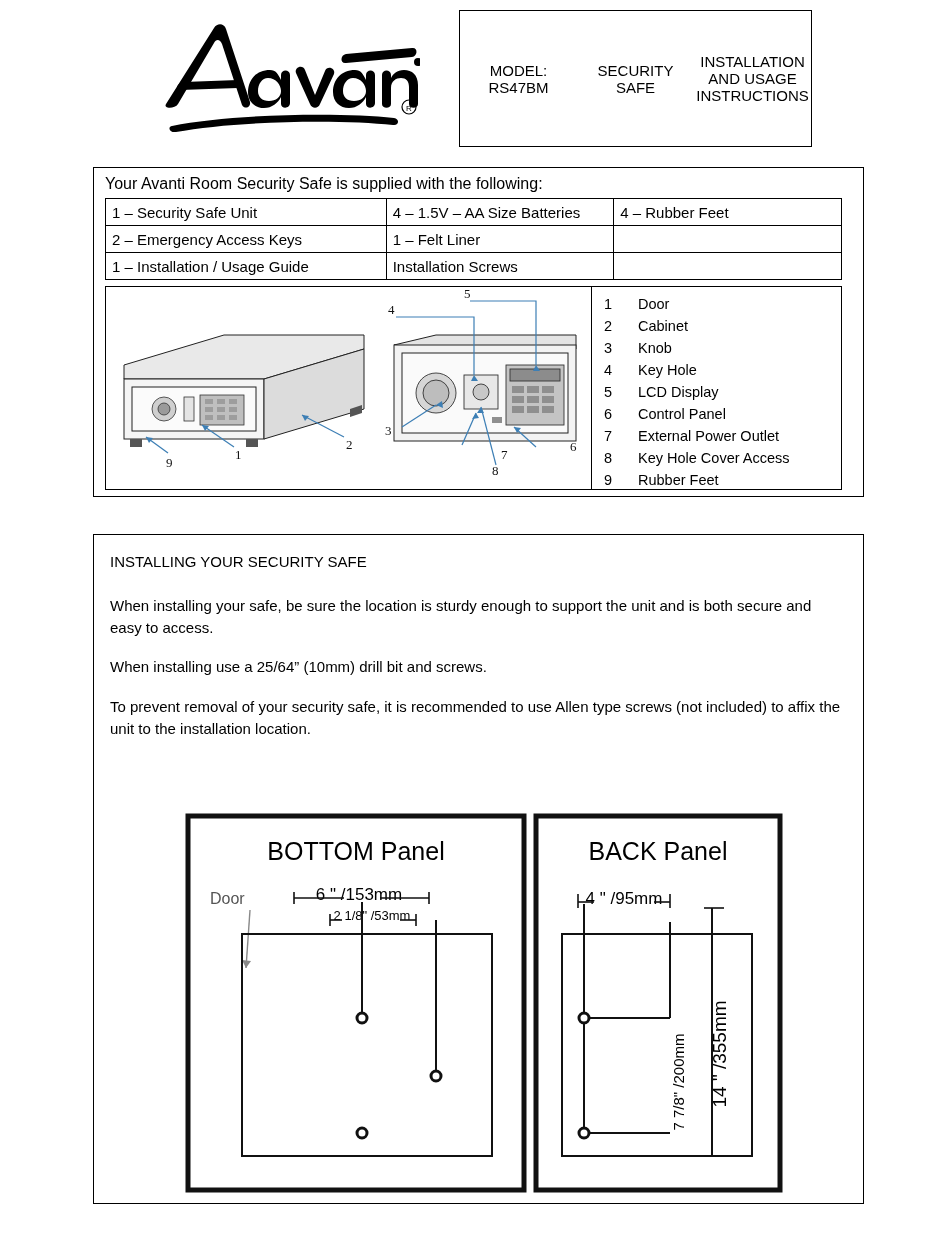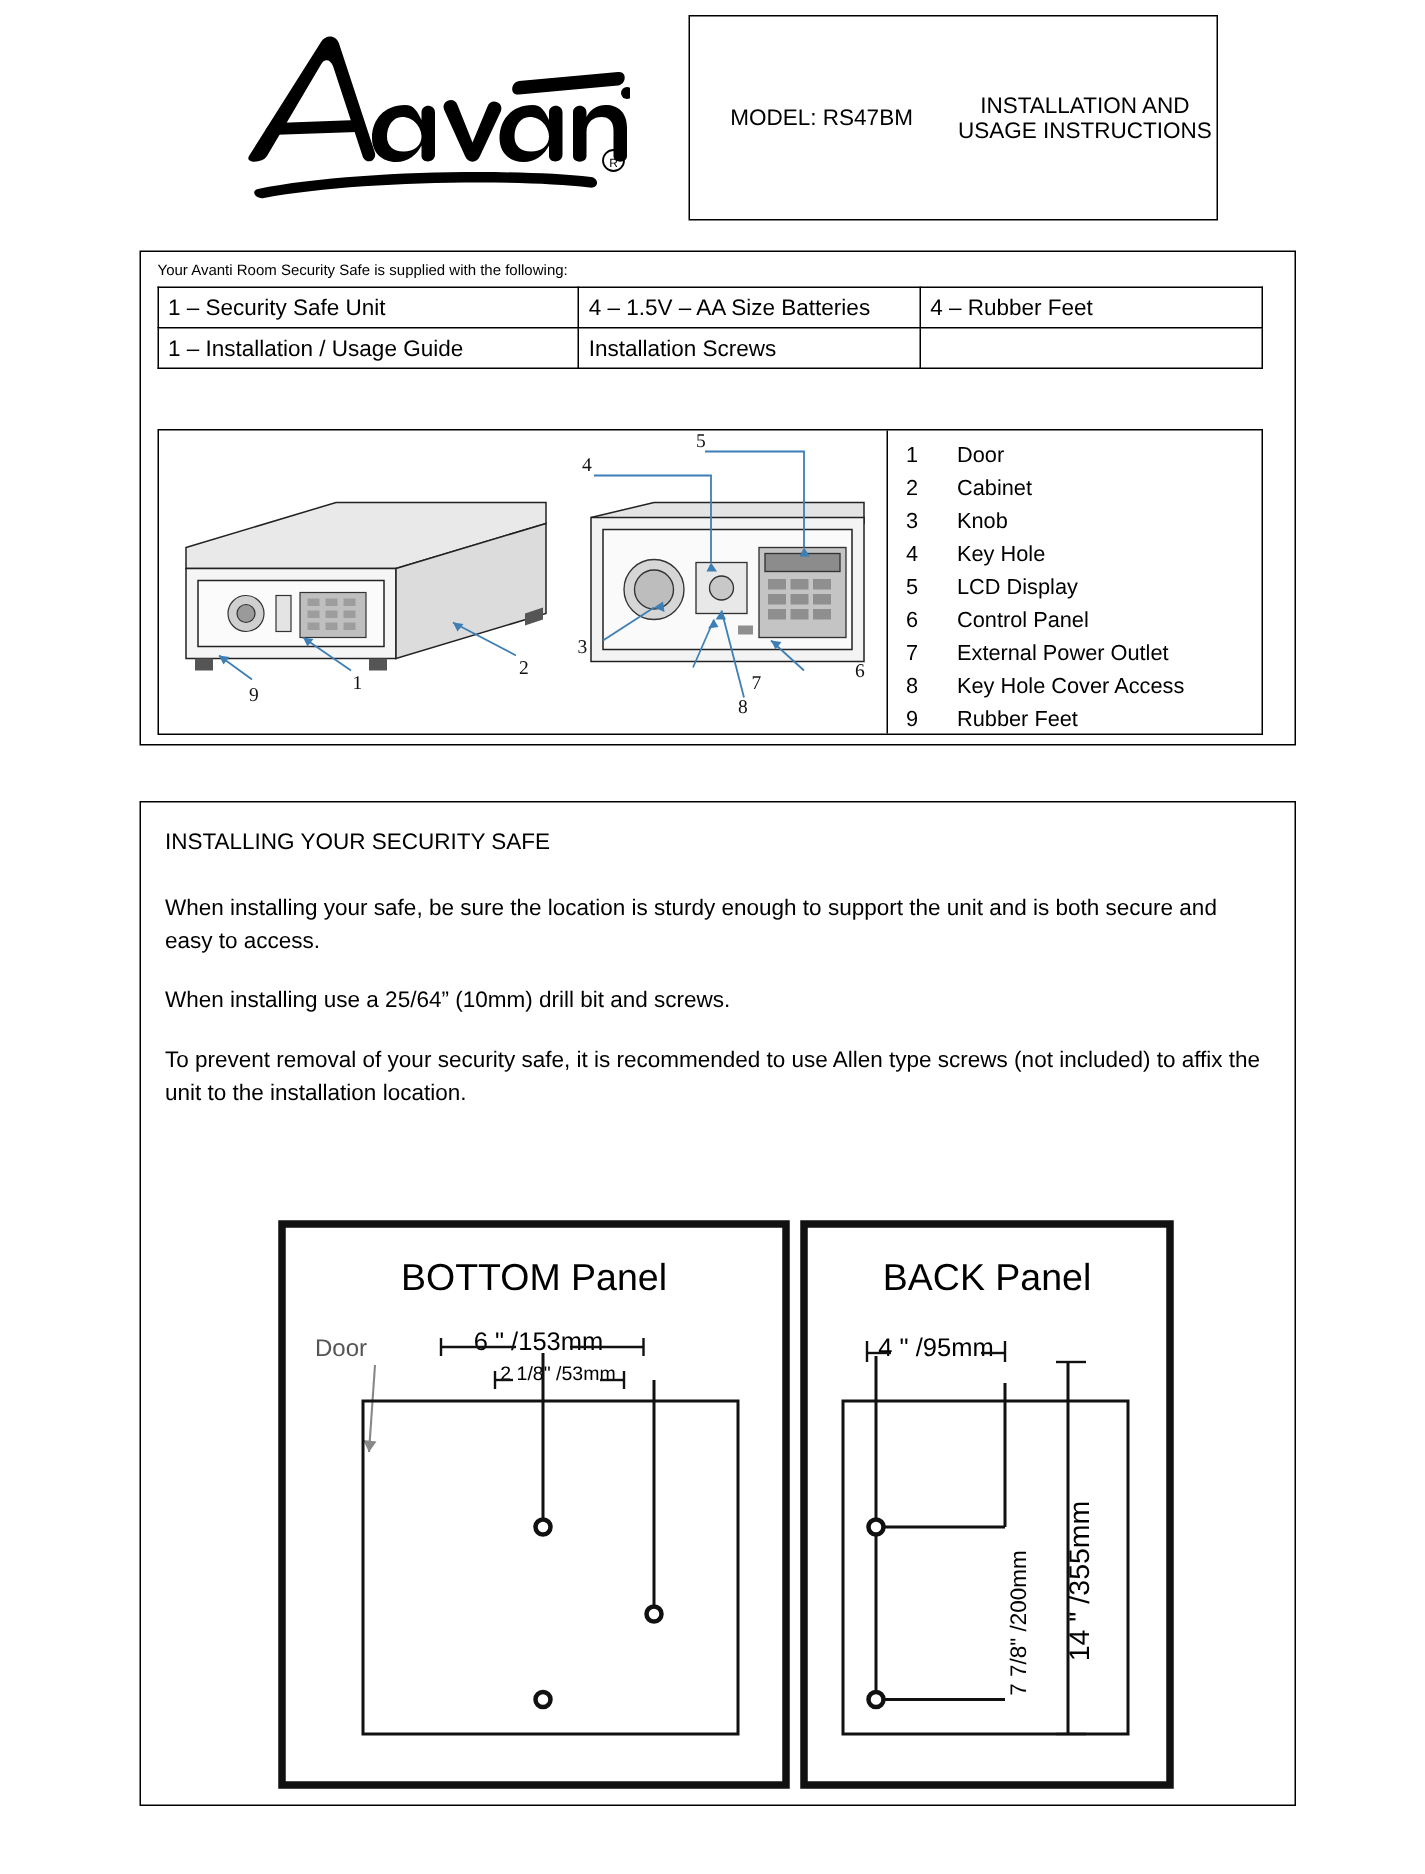--- a/index.html
+++ b/index.html
@@ -62,21 +62,21 @@
   .contents-box {
     position: absolute;
     left: 93px;
     top: 167px;
     width: 771px;
     height: 330px;
     border: 1px solid #000;
     box-sizing: border-box;
   }
   .contents-title {
-    font-size: 10px;
+    font-size: 16px;
     padding: 7px 0 5px 11px;
   }
   .contents-table {
     border-collapse: collapse;
     margin-left: 11px;
     width: 737px;
     font-size: 15px;
   }
   .contents-table td {
     border: 1px solid #000;
@@ -188,33 +188,39 @@
 
           <path d="M22 108 C80 96 190 94 244 100 C250 101 249 108 243 107 C190 101 84 103 26 114 C20 115 17 109 22 108 Z"></path>
         </g>
         <circle cx="259" cy="89" r="7" fill="none" stroke="#000" stroke-width="1.2"></circle>
         <text x="259" y="93" font-size="8" text-anchor="middle" font-family="Liberation Sans, sans-serif">R</text>
       </svg>
     </div>
 
     <div class="model-box">
       <div>MODEL:   RS47BM</div>
+      <div>SECURITY SAFE</div>
       <div>INSTALLATION AND USAGE INSTRUCTIONS</div>
     </div>
   </div>
 
   <div class="contents-box">
     <div class="contents-title">Your Avanti Room Security Safe is supplied with the following:</div>
 
     <table class="contents-table">
       <tbody>
           <tr>
         <td class="c1">1 – Security Safe Unit</td>
         <td class="c2">4 – 1.5V – AA Size Batteries</td>
         <td class="c3">4 – Rubber Feet</td>
+      </tr>
+      <tr>
+        <td class="c1">2 – Emergency Access Keys</td>
+        <td class="c2">1 – Felt Liner</td>
+        <td class="c3"></td>
       </tr>
       <tr>
         <td class="c1">1 – Installation / Usage Guide</td>
         <td class="c2">Installation Screws</td>
         <td class="c3"></td>
       </tr>
     </tbody>
       </table>
 
     <div class="diagram-box">

